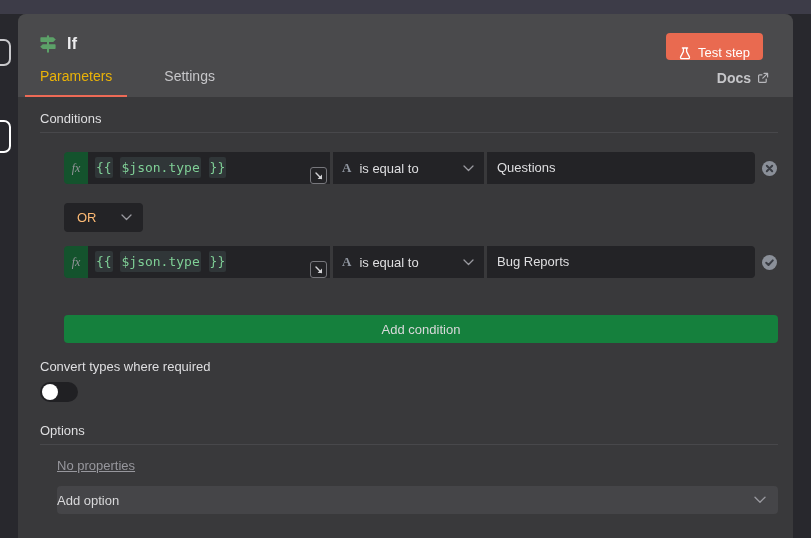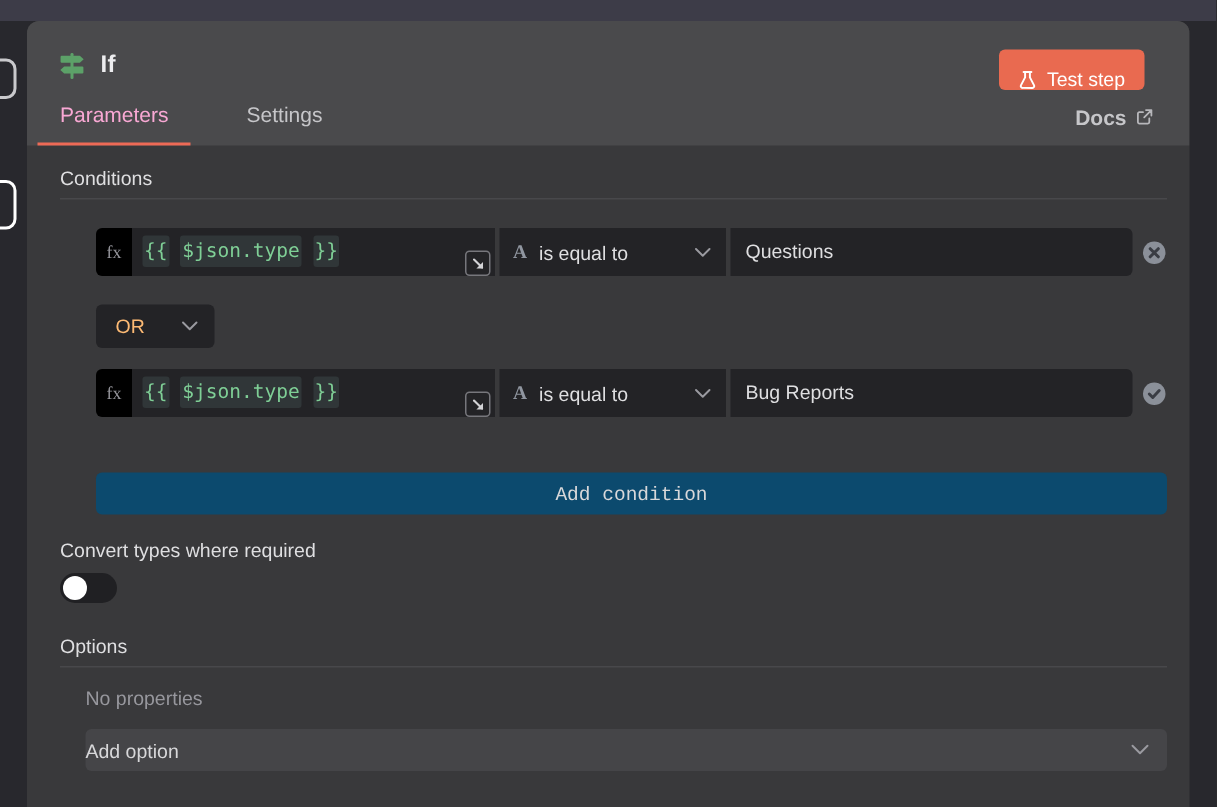--- a/index.html
+++ b/index.html
@@ -47,43 +47,43 @@
   }
   .tabs-row {
     position: absolute; left: 7px; right: 24px; bottom: 0;
     display: flex; align-items: flex-end; gap: 22px;
   }
   .tab {
     padding: 0 15px 11px 15px;
     font-size: 14px; color: #c6c6c9; cursor: pointer;
     border-bottom: 2px solid transparent;
   }
-  .tab.active { color: #f9a8d4; border-bottom-color: #ee6a56; }
+  .tab.active { color: #eab308; border-bottom-color: #ee6a56; }
   .docs-link {
     margin-left: auto; padding-bottom: 11px;
     display: flex; align-items: center; gap: 6px;
     font-size: 14px; color: #c6c6c9; cursor: pointer; font-weight: bold;
   }
 
   .panel-body { padding: 14px 15px 0 22px; }
   .section-label { font-size: 13px; color: #dfdfe1; margin-bottom: 6px; }
   .divider { height: 1px; background: #48484b; }
 
   .conditions-block { margin-left: 24px; margin-top: 19px; }
   .cond-row { display: flex; align-items: center; height: 32px; }
   .cond-fields { flex: 1; display: flex; gap: 3px; height: 32px; margin-right: 6px; }
   .expr-field {
     flex: none; width: 266px; display: flex; position: relative;
     border-radius: 4px 0 0 4px; overflow: visible;
   }
   .fx-box {
-    flex: none; width: 24px; background: #000000;
+    flex: none; width: 24px; background: #14532d;
     border-radius: 4px 0 0 4px;
     display: flex; align-items: center; justify-content: center;
-    font-size: 12px; color: #95959b;
+    font-size: 12px; font-style: italic; color: #95959b;
     font-family: "Liberation Serif", serif;
   }
   .expr-input {
     flex: 1; background: #232326;
     font-family: "DejaVu Sans Mono", monospace;
     font-size: 13px; color: #7fcf96;
     line-height: 32px; padding-left: 7px;
     white-space: nowrap; overflow: hidden; cursor: text;
   }
   .expr-token { background: #303638; padding: 3px 1px; border-radius: 2px; }
@@ -118,40 +118,40 @@
     margin: 19px 0 14px 0; width: 79px; height: 29px;
     background: #232326; border-radius: 4px;
     display: flex; align-items: center; padding: 0 11px 0 13px;
     cursor: pointer;
   }
   .or-label { font-size: 13px; color: #fdba74; }
   .or-dropdown .chev { margin-left: auto; }
 
   .add-condition-btn {
     margin-top: 37px; height: 28px;
-    background: #0c4a6e; border-radius: 4px;
+    background: #15803d; border-radius: 4px;
     display: flex; align-items: center; justify-content: center;
-    font-size: 13px; color: #d8d8da; cursor: pointer; font-family: Liberation Mono, monospace;
+    font-size: 13px; color: #d8d8da; cursor: pointer;
   }
 
   .convert-label { margin-top: 16px; font-size: 13px; color: #dfdfe1; }
   .toggle {
     margin-top: 8px; width: 38px; height: 20px;
     background: #202023; border-radius: 10px;
     position: relative; cursor: pointer;
   }
   .toggle-knob {
     position: absolute; left: 2px; top: 2px;
     width: 16px; height: 16px; border-radius: 50%;
     background: #ffffff;
   }
 
   .options-label { margin-top: 21px; }
   .options-divider { margin-top: 5px; }
-  .no-properties { margin: 13px 0 0 17px; font-size: 13px; color: #97979d; }
+  .no-properties { margin: 13px 0 0 17px; font-size: 13px; color: #97979d; text-decoration: underline; }
   .add-option-btn {
     position: relative;
     margin: 13px 0 0 17px; height: 28px;
     background: #454548; border-radius: 4px;
     display: flex; align-items: center; justify-content: flex-start;
     font-size: 13px; color: #d8d8da; cursor: pointer;
   }
   .add-option-btn .chev { position: absolute; right: 12px; top: 50%; transform: translateY(-50%); }
 
   .chev { display: inline-flex; }

